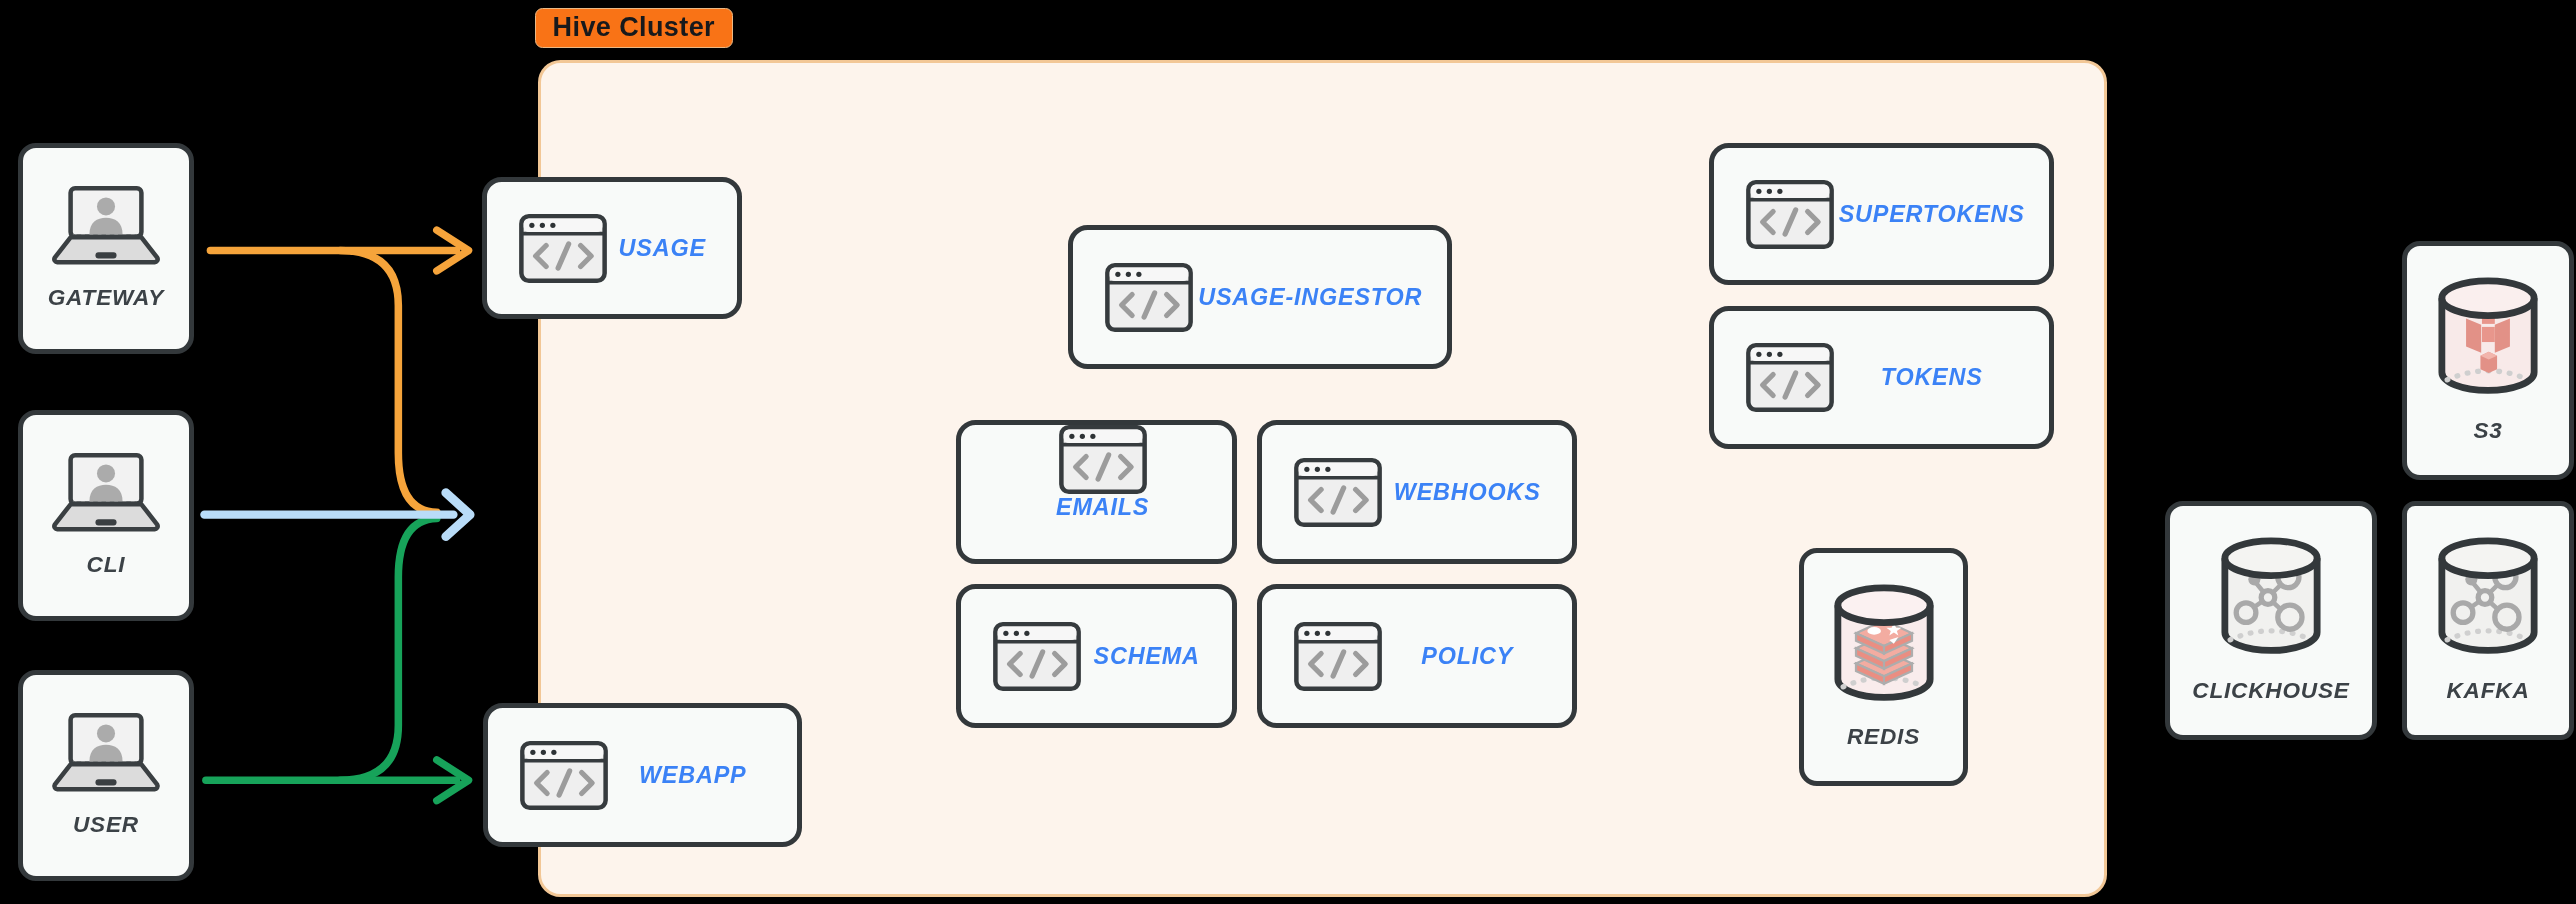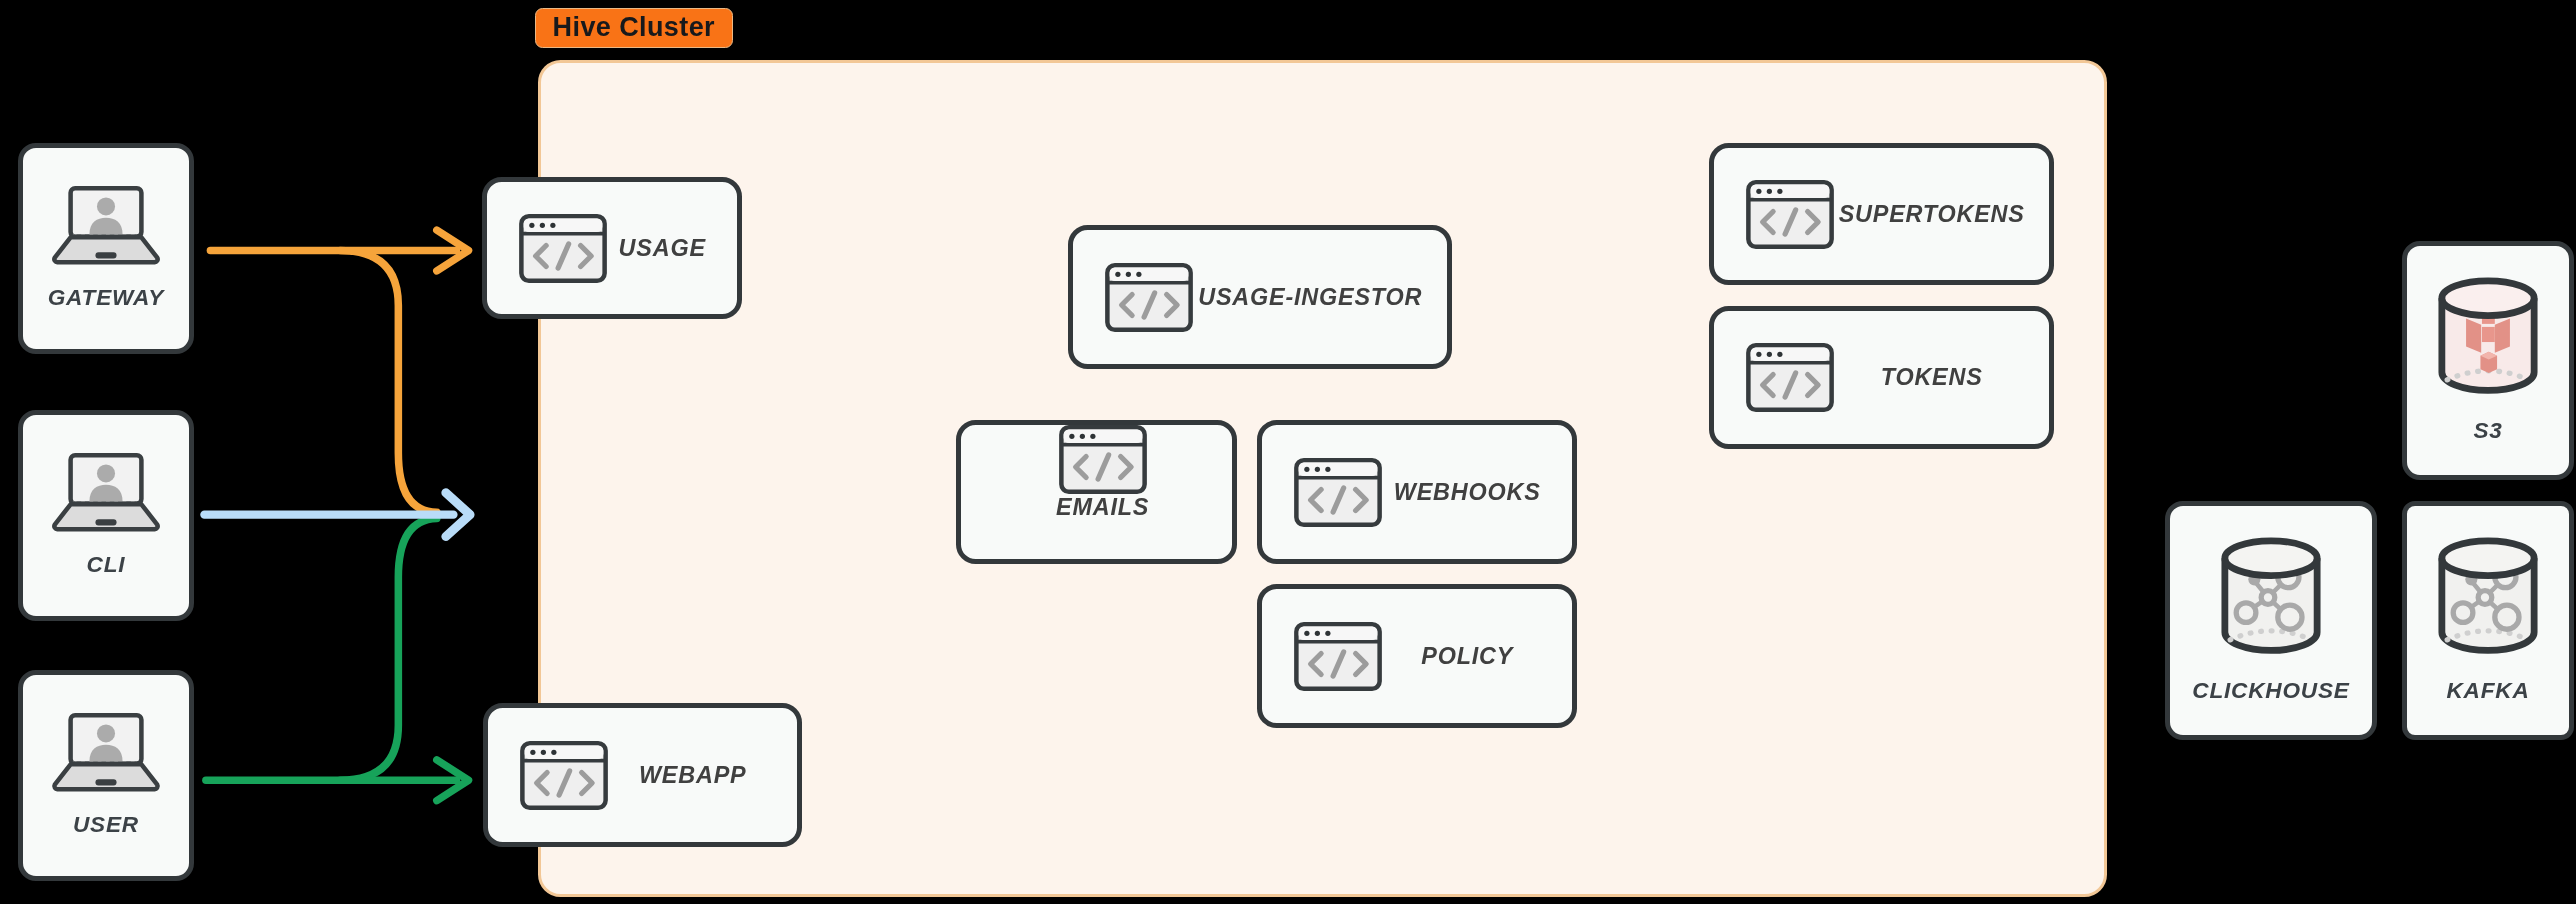--- a/index.html
+++ b/index.html
@@ -19,21 +19,21 @@
     padding:3.8px 16.6px;font-size:27px;font-weight:700;color:#17191C;
     letter-spacing:0.4px;
   }
   
   .node{
     position:absolute;background:#F8FAF9;border:5.3px solid #33383B;border-radius:19.6px;
     box-sizing:border-box;display:flex;align-items:center;padding-left:32px;padding-right:19.6px;
   }
   .node .label{
     flex:1;text-align:center;font-style:italic;font-weight:600;font-size:23.4px;
-    color:#404040;letter-spacing:0.8px;white-space:nowrap;
+    color:#3b82f6;letter-spacing:0.8px;white-space:nowrap;
   }
   .actor{
     position:absolute;width:176px;height:211px;background:#F8FAF9;
     border:5.3px solid #33383B;border-radius:18px;box-sizing:border-box;
     display:flex;flex-direction:column;align-items:center;justify-content:center;gap:19.6px;
   }
   .actor .label,.db .label{
     font-style:italic;font-weight:600;font-size:22.6px;color:#3C4247;letter-spacing:0.8px;
     text-align:center;white-space:nowrap;
   }
@@ -184,20 +184,34 @@
       <circle cx="17" cy="15" r="3.5" fill="#2E3336"></circle>
         <circle cx="31" cy="15" r="3.5" fill="#2E3336"></circle>
         <circle cx="45" cy="15" r="3.5" fill="#2E3336"></circle>
       <path d="M36,42 L22,56 L36,70" fill="none" stroke="#9C9C9C" stroke-width="7" stroke-linecap="round" stroke-linejoin="round"></path>
       <path d="M52,72 L66,40" fill="none" stroke="#9C9C9C" stroke-width="7" stroke-linecap="round"></path>
       <path d="M82,42 L96,56 L82,70" fill="none" stroke="#9C9C9C" stroke-width="7" stroke-linecap="round" stroke-linejoin="round"></path>
     </svg>
     <div class="label">WEBHOOKS</div>
   </div>
 
+  <div class="node" style="left:956px;top:584px;width:281px;height:144px;">
+    <svg width="88" height="69" viewBox="0 0 117 92">
+      <rect x="3" y="3" width="111" height="86" rx="10" fill="#EFEFEF" stroke="#363B3E" stroke-width="6"></rect>
+      <path d="M3,26 H114" stroke="#363B3E" stroke-width="5"></path>
+      <rect x="6" y="6" width="105" height="18" rx="7" fill="#F7F7F7"></rect>
+      <circle cx="17" cy="15" r="3.5" fill="#2E3336"></circle>
+        <circle cx="31" cy="15" r="3.5" fill="#2E3336"></circle>
+        <circle cx="45" cy="15" r="3.5" fill="#2E3336"></circle>
+      <path d="M36,42 L22,56 L36,70" fill="none" stroke="#9C9C9C" stroke-width="7" stroke-linecap="round" stroke-linejoin="round"></path>
+      <path d="M52,72 L66,40" fill="none" stroke="#9C9C9C" stroke-width="7" stroke-linecap="round"></path>
+      <path d="M82,42 L96,56 L82,70" fill="none" stroke="#9C9C9C" stroke-width="7" stroke-linecap="round" stroke-linejoin="round"></path>
+    </svg>
+    <div class="label">SCHEMA</div>
+  </div>
 
   <div class="node" style="left:1257px;top:584px;width:320px;height:144px;">
     <svg width="88" height="69" viewBox="0 0 117 92">
       <rect x="3" y="3" width="111" height="86" rx="10" fill="#EFEFEF" stroke="#363B3E" stroke-width="6"></rect>
       <path d="M3,26 H114" stroke="#363B3E" stroke-width="5"></path>
       <rect x="6" y="6" width="105" height="18" rx="7" fill="#F7F7F7"></rect>
       <circle cx="17" cy="15" r="3.5" fill="#2E3336"></circle>
         <circle cx="31" cy="15" r="3.5" fill="#2E3336"></circle>
         <circle cx="45" cy="15" r="3.5" fill="#2E3336"></circle>
       <path d="M36,42 L22,56 L36,70" fill="none" stroke="#9C9C9C" stroke-width="7" stroke-linecap="round" stroke-linejoin="round"></path>
@@ -230,20 +244,45 @@
       <circle cx="17" cy="15" r="3.5" fill="#2E3336"></circle>
         <circle cx="31" cy="15" r="3.5" fill="#2E3336"></circle>
         <circle cx="45" cy="15" r="3.5" fill="#2E3336"></circle>
       <path d="M36,42 L22,56 L36,70" fill="none" stroke="#9C9C9C" stroke-width="7" stroke-linecap="round" stroke-linejoin="round"></path>
       <path d="M52,72 L66,40" fill="none" stroke="#9C9C9C" stroke-width="7" stroke-linecap="round"></path>
       <path d="M82,42 L96,56 L82,70" fill="none" stroke="#9C9C9C" stroke-width="7" stroke-linecap="round" stroke-linejoin="round"></path>
     </svg>
     <div class="label">TOKENS</div>
   </div>
 
+  <div class="db" style="left:1799px;top:548px;width:169px;height:238px;">
+    <svg width="106" height="121" viewBox="0 0 140 160">
+      <path d="M9,28 V126 A61,24 0 0 0 131,126 V28" fill="#F9ECEC" stroke="#33383B" stroke-width="9"></path>
+      <path d="M16,136 Q70,112 124,136" fill="none" stroke="#CFCFCF" stroke-width="7" stroke-linecap="round" stroke-dasharray="1 13"></path>
+      <g>
+        <g transform="translate(25,88)">
+          <path d="M45,0 L82,17 L45,34 L8,17 Z" fill="#F3ACA1" stroke="#ADADAD" stroke-width="3"></path>
+          <path d="M8,17 V27 L45,44 V34 Z M82,17 V27 L45,44 V34 Z" fill="#EA8E82" stroke="#ADADAD" stroke-width="3"></path>
+        </g>
+        <g transform="translate(25,68)">
+          <path d="M45,0 L82,17 L45,34 L8,17 Z" fill="#F3ACA1" stroke="#ADADAD" stroke-width="3"></path>
+          <path d="M8,17 V27 L45,44 V34 Z M82,17 V27 L45,44 V34 Z" fill="#EA8E82" stroke="#ADADAD" stroke-width="3"></path>
+        </g>
+        <g transform="translate(25,48)">
+          <path d="M45,0 L82,17 L45,34 L8,17 Z" fill="#F3ACA1" stroke="#ADADAD" stroke-width="3"></path>
+          <path d="M8,17 V27 L45,44 V34 Z M82,17 V27 L45,44 V34 Z" fill="#EA8E82" stroke="#ADADAD" stroke-width="3"></path>
+          <ellipse cx="32" cy="14" rx="9" ry="5" fill="#FFFFFF"></ellipse>
+          <path d="M58,4 L61,10 L68,10 L62,14 L64,20 L58,16 L52,20 L54,14 L48,10 L55,10 Z" fill="#FFFFFF"></path>
+          <path d="M52,26 L64,22 L58,31 Z" fill="#FFFFFF"></path>
+        </g>
+      </g>
+      <ellipse cx="70" cy="28" rx="61" ry="23" fill="#FBF1F1" stroke="#33383B" stroke-width="9"></ellipse>
+    </svg>
+    <div class="label">REDIS</div>
+  </div>
 
 
   <div class="db" style="left:2402px;top:241px;width:172px;height:239px;">
     <svg width="106" height="121" viewBox="0 0 140 160">
       <path d="M9,28 V126 A61,24 0 0 0 131,126 V28" fill="#F8EAE9" stroke="#33383B" stroke-width="9"></path>
       <path d="M16,136 Q70,112 124,136" fill="none" stroke="#CFCFCF" stroke-width="7" stroke-linecap="round" stroke-dasharray="1 13"></path>
       <g>
         <path d="M41,55 L61,63 V100 L41,92 Z" fill="#E29187"></path>
         <path d="M99,55 L79,63 V100 L99,92 Z" fill="#E29187"></path>
         <rect x="62" y="42" width="17" height="20" fill="#E8968C"></rect>

